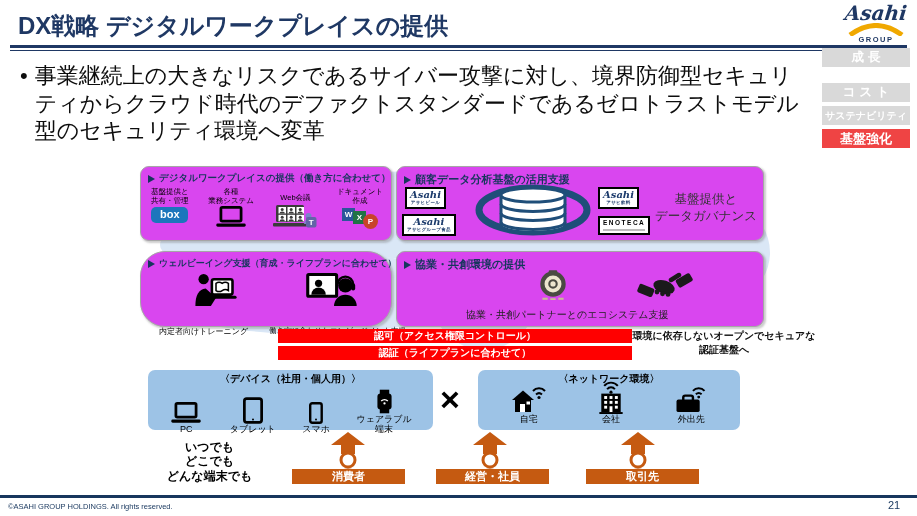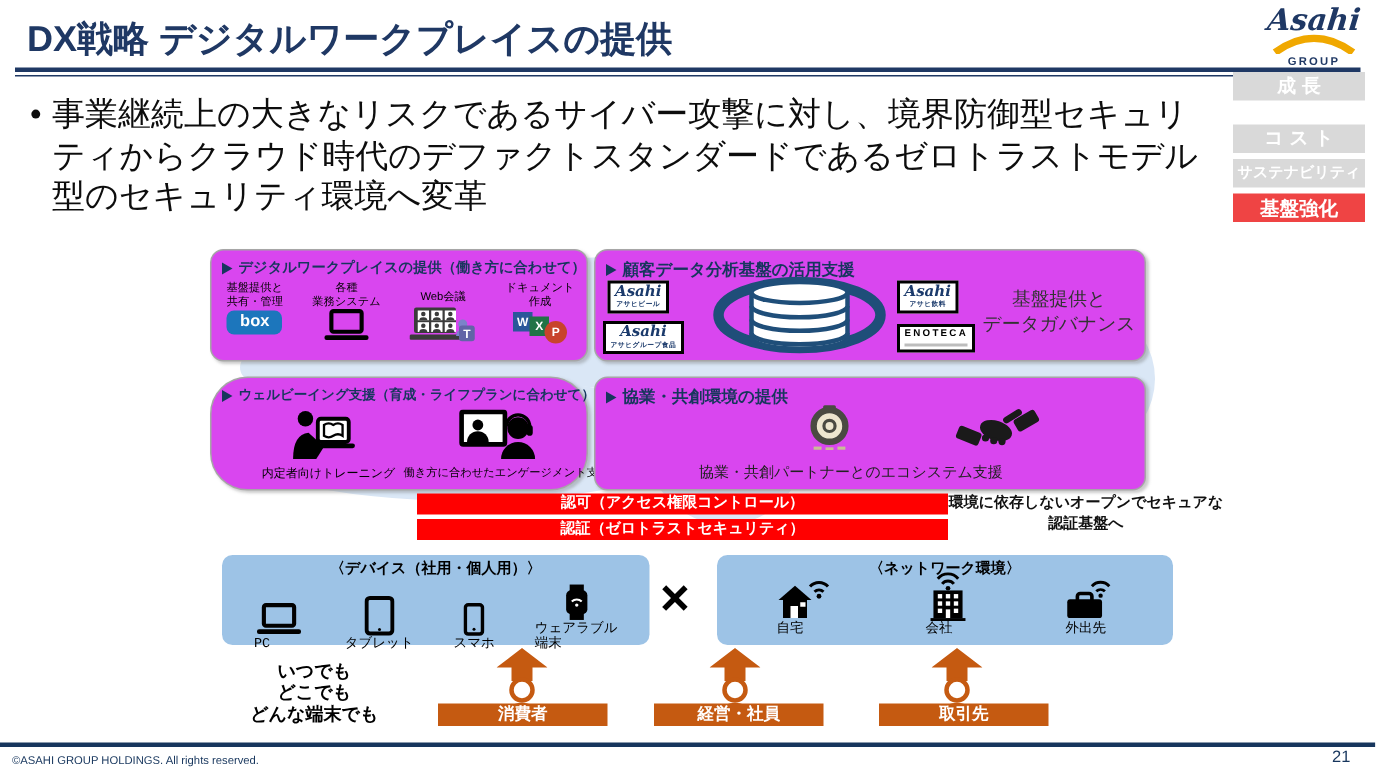--- a/index.html
+++ b/index.html
@@ -62,42 +62,42 @@
   .alogo .ab{font-family:"DejaVu Serif",serif;font-style:italic;font-weight:900;font-size:10px;color:#1B3A6B;}
   .alogo .as{font-size:4.5px;font-weight:bold;color:#1B3A6B;letter-spacing:.3px;margin-top:1px;}
   .elogo{border:2px solid #000;background:#fff;padding:2px 3px;text-align:center;line-height:1;}
   .elogo .eb{font-size:6.5px;font-weight:bold;letter-spacing:1.5px;color:#000;}
   .elogo .es{height:2px;background:#bdbdbd;margin-top:2px;}
   .l-tl{left:8px;top:20px;} .l-bl{left:5px;top:47px;} .l-tr{left:201px;top:20px;} .l-br{left:201px;top:49px;}
   .dbsvg{left:76px;top:17px;}
   .b2note{left:256px;top:24px;width:106px;text-align:center;font-size:12.5px;color:#333;line-height:1.35;white-space:nowrap;}
 
   
-  .cap{font-size:8px;color:#000;text-align:center;white-space:nowrap;}
+  .cap{font-size:8px;color:#000;text-align:left;white-space:nowrap;margin-top:16px;}
   .cap1{left:18px;top:58px;width:120px;}
   .cap2{left:128px;top:58px;width:132px;font-size:7.5px;}
   .i-train{left:53px;top:21px;} .i-eng{left:165px;top:21px;}
 
   
   .i-lamp{left:138px;top:18px;} .i-hand{left:240px;top:20px;}
   .cap4{left:69px;top:56px;width:250px;font-size:10px;color:#222;text-align:left;white-space:nowrap;}
 
   
   .rbar{left:278px;width:354px;height:14px;background:#FF0000;color:#fff;font-size:10px;font-weight:bold;
         text-align:center;line-height:14px;white-space:nowrap;}
   .rb1{top:329px;} .rb2{top:346px;}
   .secnote{left:625px;top:329px;width:198px;text-align:center;font-size:10px;font-weight:bold;color:#111;line-height:1.35;}
 
   
   .panel{background:#9DC3E6;border-radius:7px;}
   .devbox{left:148px;top:370px;width:285px;height:60px;}
-  .netbox{left:478px;top:370px;width:304px;height:60px;}
+  .netbox{left:478px;top:370px;width:262px;height:60px;}
   .ptitle{font-size:10px;font-weight:bold;text-align:center;margin-top:2px;color:#000;}
   .prow{display:flex;justify-content:space-around;align-items:flex-end;padding:0 8px;}
-  .pitem{font-size:9px;color:#000;line-height:1.15;font-family:Liberation Mono, monospace;}
+  .pitem{text-align:center;font-size:9px;color:#000;line-height:1.15;}
   .pitem .ic{display:flex;align-items:flex-end;justify-content:center;height:28px;}
   .mult{left:440px;top:380px;font-size:34px;font-weight:bold;color:#000;}
 
   
   .anytime{left:152px;top:440px;width:115px;text-align:center;font-size:12px;font-weight:bold;line-height:1.2;color:#000;}
   .abar{width:113px;height:15px;top:469px;background:#C55A11;color:#fff;font-size:11px;font-weight:bold;
         text-align:center;line-height:15px;z-index:3;}
   .ab1{left:292px;} .ab2{left:436px;} .ab3{left:586px;}
   .arr{top:432px;z-index:2;} .a1{left:331px;} .a2{left:473px;} .a3{left:621px;}
   .per{top:450px;z-index:2;} .p1{left:330px;} .p2{left:472px;} .p3{left:620px;}
@@ -280,21 +280,21 @@
       <ellipse cx="26" cy="15" rx="11" ry="6.5" transform="rotate(18 26 15)" fill="#1a1a1a"></ellipse>
       <circle cx="19" cy="20" r="2.4" fill="#1a1a1a"></circle>
         <circle cx="24.5" cy="21.8" r="2.4" fill="#1a1a1a"></circle>
       <circle cx="30" cy="22.4" r="2.4" fill="#1a1a1a"></circle>
       <path d="M33 8 l8 -5" stroke="#1a1a1a" stroke-width="4.5" stroke-linecap="round"></path>
     </svg>
     <div class="abs cap4">協業・共創パートナーとのエコシステム支援</div>
   </div>
 
   <div class="abs rbar rb1">認可（アクセス権限コントロール）</div>
-  <div class="abs rbar rb2">認証（ゼロトラストセキュリティ）</div>
+  <div class="abs rbar rb2">認証（ライフプランに合わせて）</div>
   <div class="abs secnote">
     <div>環境に依存しないオープンでセキュアな</div>
     <div>認証基盤へ</div>
   </div>
 
   <div class="abs panel devbox">
     <div class="ptitle">〈デバイス（社用・個人用）〉</div>
     <div class="prow">
       <div class="pitem">
         <div class="ic">

